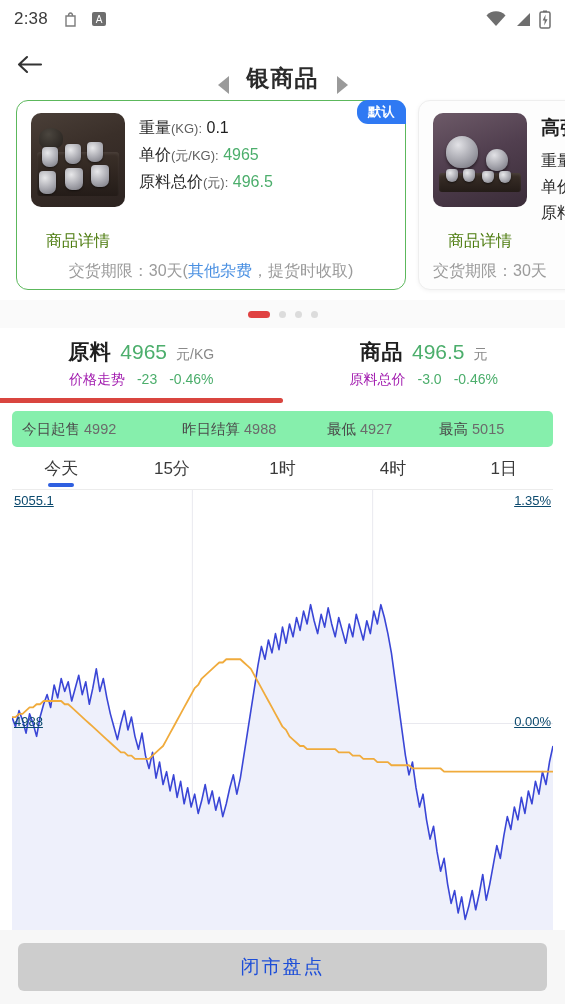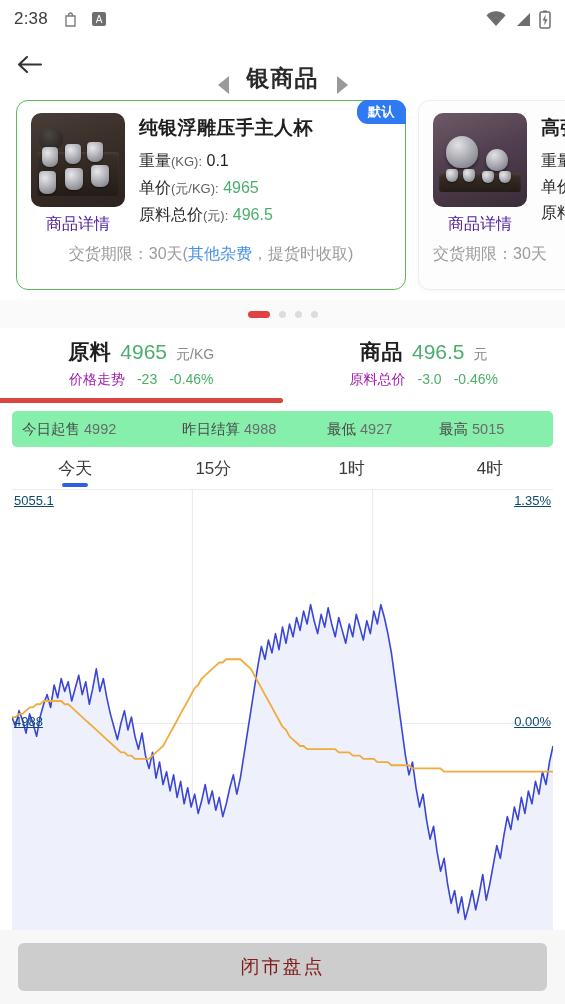--- a/index.html
+++ b/index.html
@@ -85,21 +85,21 @@
   }
   .thumb .pot{
     position:absolute; background:radial-gradient(circle at 38% 28%,#e2e2e6,#a0a0a8 58%,#6e6e78);
     border-radius:50% 50% 45% 45%; box-shadow:0 2px 3px rgba(0,0,0,.5);
   }
   .thumb .bowl{
     position:absolute; background:radial-gradient(circle at 40% 30%,#4b463f,#241f1b);
     border-radius:50% 50% 40% 40%;
   }
   .thumb-label{
-    margin-top:7px; font-size:16px; color:#4c1d95; white-space:nowrap;
+    margin-top:24px; font-size:16px; color:#4d7c0f; white-space:nowrap;
   }
   .info-col{ flex:1; min-width:0; padding-top:2px; }
   .prod-name{
     font-size:19px; font-weight:bold; color:#1f1f1f; white-space:nowrap;
     margin-bottom:7px; letter-spacing:.3px;
   }
   .spec-row{ font-size:16px; color:#2b2b2b; line-height:26px; white-space:nowrap; }
   .spec-row .unit{ font-size:13px; color:#606060; }
   .spec-row .val-green{ color:#4cae6c; }
   .spec-row .val-dark{ color:#1f1f1f; }
@@ -171,21 +171,21 @@
   .al-bl{ left:2px; bottom:3px; }
   .al-br{ right:2px; bottom:3px; }
 
   
   .bottom-bar{
     position:absolute; left:0; right:0; bottom:0; height:74px;
     background:#f7f7f7; display:flex; align-items:center; padding:0 18px;
   }
   .cta{
     flex:1; height:48px; border-radius:6px; background:#cdcdcd; border:none;
-    color:#7f1d1d; font-size:19px; font-family:inherit; letter-spacing:2px;
+    color:#1d4ed8; font-size:19px; font-family:inherit; letter-spacing:2px;
     cursor:not-allowed;
   }
 </style>
 </head>
 <body>
 
 <div class="statusbar">
   <span class="sb-time">2:38</span>
   <span class="sb-left-icons">
     <span class="ic-bag">
@@ -251,21 +251,20 @@
             <div class="cup" style="left:12%;top:36%;width:17%;height:21%;"></div>
             <div class="cup" style="left:36%;top:33%;width:17%;height:21%;"></div>
             <div class="cup" style="left:60%;top:31%;width:17%;height:21%;"></div>
             <div class="cup" style="left:8%;top:62%;width:19%;height:24%;"></div>
             <div class="cup" style="left:36%;top:58%;width:19%;height:24%;"></div>
             <div class="cup" style="left:64%;top:55%;width:19%;height:24%;"></div>
           </div>
           <div class="thumb-label">商品详情</div>
         </div>
         <div class="info-col">
-          <div class="prod-name">纯银浮雕压手主人杯</div>
           <div class="spec-row">
             <span>重量</span><span class="unit">(KG):</span>
             <span class="val-dark">0.1</span>
           </div>
           <div class="spec-row">
             <span>单价</span><span class="unit">(元/KG):</span>
             <span class="val-green">4965</span>
           </div>
           <div class="spec-row">
             <span>原料总价</span><span class="unit">(元):</span>
@@ -368,20 +367,23 @@
     </div>
   <div class="tab">
       <span>15分</span>
     </div>
   <div class="tab">
       <span>1时</span>
     </div>
   <div class="tab">
       <span>4时</span>
     </div>
+  <div class="tab">
+      <span>1日</span>
+    </div>
 </div>
 
 <div class="chart-wrap">
   <svg class="chart-svg" id="chartSvg" viewBox="0 0 541 465" preserveAspectRatio="none">
       <rect x="0" y="0" width="541" height="465" fill="#ffffff"></rect>
       <line x1="180.33333333333334" y1="0" x2="180.33333333333334" y2="465" stroke="#e9e9ef" stroke-width="1"></line>
       <line x1="360.6666666666667" y1="0" x2="360.6666666666667" y2="465" stroke="#e9e9ef" stroke-width="1"></line>
       <line x1="0" y1="233.5" x2="541" y2="233.5" stroke="#e9e9ef" stroke-width="1"></line>
       <path d="M 0 227.07675111773474 L 0.00 227.08 L 3.51 236.71 L 7.03 220.65 L 10.54 230.29 L 14.05 243.13 L 17.56 223.87 L 21.08 233.50 L 24.59 246.35 L 28.10 227.08 L 31.62 214.23 L 35.13 204.60 L 38.64 217.44 L 42.16 194.96 L 45.67 207.81 L 49.18 188.54 L 52.69 201.38 L 56.21 191.75 L 59.72 211.02 L 63.23 198.17 L 66.75 185.33 L 70.26 204.60 L 73.77 191.75 L 77.29 214.23 L 80.80 198.17 L 84.31 178.90 L 87.82 201.38 L 91.34 188.54 L 94.85 207.81 L 98.36 223.87 L 101.88 236.71 L 105.39 249.56 L 108.90 233.50 L 112.42 220.65 L 115.93 239.92 L 119.44 227.08 L 122.95 246.35 L 126.47 259.19 L 129.98 243.13 L 133.49 265.62 L 137.01 278.46 L 140.52 262.40 L 144.03 288.10 L 147.55 272.04 L 151.06 294.52 L 154.57 281.67 L 158.08 300.94 L 161.60 284.89 L 165.11 307.37 L 168.62 291.31 L 172.14 313.79 L 175.65 297.73 L 179.16 317.00 L 182.68 304.16 L 186.19 323.43 L 189.70 310.58 L 193.21 294.52 L 196.73 313.79 L 200.24 300.94 L 203.75 320.21 L 207.27 307.37 L 210.78 326.64 L 214.29 313.79 L 217.81 297.73 L 221.32 284.89 L 224.83 304.16 L 228.34 288.10 L 231.86 265.62 L 235.37 243.13 L 238.88 220.65 L 242.40 198.17 L 245.91 175.69 L 249.42 156.42 L 252.94 169.27 L 256.45 150.00 L 259.96 162.84 L 263.47 143.57 L 266.99 159.63 L 270.50 137.15 L 274.01 153.21 L 277.53 133.94 L 281.04 146.79 L 284.55 127.52 L 288.06 140.36 L 291.58 121.09 L 295.09 133.94 L 298.60 114.67 L 302.12 130.73 L 305.63 143.57 L 309.14 124.30 L 312.66 137.15 L 316.17 117.88 L 319.68 133.94 L 323.19 146.79 L 326.71 127.52 L 330.22 140.36 L 333.73 153.21 L 337.25 133.94 L 340.76 146.79 L 344.27 124.30 L 347.79 137.15 L 351.30 150.00 L 354.81 130.73 L 358.32 143.57 L 361.84 121.09 L 365.35 133.94 L 368.86 114.67 L 372.38 127.52 L 375.89 143.57 L 379.40 162.84 L 382.92 188.54 L 386.43 214.23 L 389.94 239.92 L 393.45 265.62 L 396.97 284.89 L 400.48 272.04 L 403.99 297.73 L 407.51 317.00 L 411.02 304.16 L 414.53 329.85 L 418.05 349.12 L 421.56 336.27 L 425.07 361.96 L 428.58 381.23 L 432.10 368.39 L 435.61 394.08 L 439.12 413.35 L 442.64 400.50 L 446.15 422.99 L 449.66 406.93 L 453.18 429.41 L 456.69 416.56 L 460.20 400.50 L 463.71 419.77 L 467.23 403.72 L 470.74 384.45 L 474.25 410.14 L 477.77 394.08 L 481.28 374.81 L 484.79 355.54 L 488.31 368.39 L 491.82 345.91 L 495.33 326.64 L 498.84 339.48 L 502.36 317.00 L 505.87 329.85 L 509.38 307.37 L 512.90 323.43 L 516.41 300.94 L 519.92 313.79 L 523.44 291.31 L 526.95 304.16 L 530.46 281.67 L 533.97 294.52 L 537.49 272.04 L 541.00 255.98 L 541 465 L 0 465 Z" fill="#eef0fb"></path>
       <path d="M 0.00 227.08 L 3.51 236.71 L 7.03 220.65 L 10.54 230.29 L 14.05 243.13 L 17.56 223.87 L 21.08 233.50 L 24.59 246.35 L 28.10 227.08 L 31.62 214.23 L 35.13 204.60 L 38.64 217.44 L 42.16 194.96 L 45.67 207.81 L 49.18 188.54 L 52.69 201.38 L 56.21 191.75 L 59.72 211.02 L 63.23 198.17 L 66.75 185.33 L 70.26 204.60 L 73.77 191.75 L 77.29 214.23 L 80.80 198.17 L 84.31 178.90 L 87.82 201.38 L 91.34 188.54 L 94.85 207.81 L 98.36 223.87 L 101.88 236.71 L 105.39 249.56 L 108.90 233.50 L 112.42 220.65 L 115.93 239.92 L 119.44 227.08 L 122.95 246.35 L 126.47 259.19 L 129.98 243.13 L 133.49 265.62 L 137.01 278.46 L 140.52 262.40 L 144.03 288.10 L 147.55 272.04 L 151.06 294.52 L 154.57 281.67 L 158.08 300.94 L 161.60 284.89 L 165.11 307.37 L 168.62 291.31 L 172.14 313.79 L 175.65 297.73 L 179.16 317.00 L 182.68 304.16 L 186.19 323.43 L 189.70 310.58 L 193.21 294.52 L 196.73 313.79 L 200.24 300.94 L 203.75 320.21 L 207.27 307.37 L 210.78 326.64 L 214.29 313.79 L 217.81 297.73 L 221.32 284.89 L 224.83 304.16 L 228.34 288.10 L 231.86 265.62 L 235.37 243.13 L 238.88 220.65 L 242.40 198.17 L 245.91 175.69 L 249.42 156.42 L 252.94 169.27 L 256.45 150.00 L 259.96 162.84 L 263.47 143.57 L 266.99 159.63 L 270.50 137.15 L 274.01 153.21 L 277.53 133.94 L 281.04 146.79 L 284.55 127.52 L 288.06 140.36 L 291.58 121.09 L 295.09 133.94 L 298.60 114.67 L 302.12 130.73 L 305.63 143.57 L 309.14 124.30 L 312.66 137.15 L 316.17 117.88 L 319.68 133.94 L 323.19 146.79 L 326.71 127.52 L 330.22 140.36 L 333.73 153.21 L 337.25 133.94 L 340.76 146.79 L 344.27 124.30 L 347.79 137.15 L 351.30 150.00 L 354.81 130.73 L 358.32 143.57 L 361.84 121.09 L 365.35 133.94 L 368.86 114.67 L 372.38 127.52 L 375.89 143.57 L 379.40 162.84 L 382.92 188.54 L 386.43 214.23 L 389.94 239.92 L 393.45 265.62 L 396.97 284.89 L 400.48 272.04 L 403.99 297.73 L 407.51 317.00 L 411.02 304.16 L 414.53 329.85 L 418.05 349.12 L 421.56 336.27 L 425.07 361.96 L 428.58 381.23 L 432.10 368.39 L 435.61 394.08 L 439.12 413.35 L 442.64 400.50 L 446.15 422.99 L 449.66 406.93 L 453.18 429.41 L 456.69 416.56 L 460.20 400.50 L 463.71 419.77 L 467.23 403.72 L 470.74 384.45 L 474.25 410.14 L 477.77 394.08 L 481.28 374.81 L 484.79 355.54 L 488.31 368.39 L 491.82 345.91 L 495.33 326.64 L 498.84 339.48 L 502.36 317.00 L 505.87 329.85 L 509.38 307.37 L 512.90 323.43 L 516.41 300.94 L 519.92 313.79 L 523.44 291.31 L 526.95 304.16 L 530.46 281.67 L 533.97 294.52 L 537.49 272.04 L 541.00 255.98" fill="none" stroke="#3a46d6" stroke-width="1.6" stroke-linejoin="round"></path>

